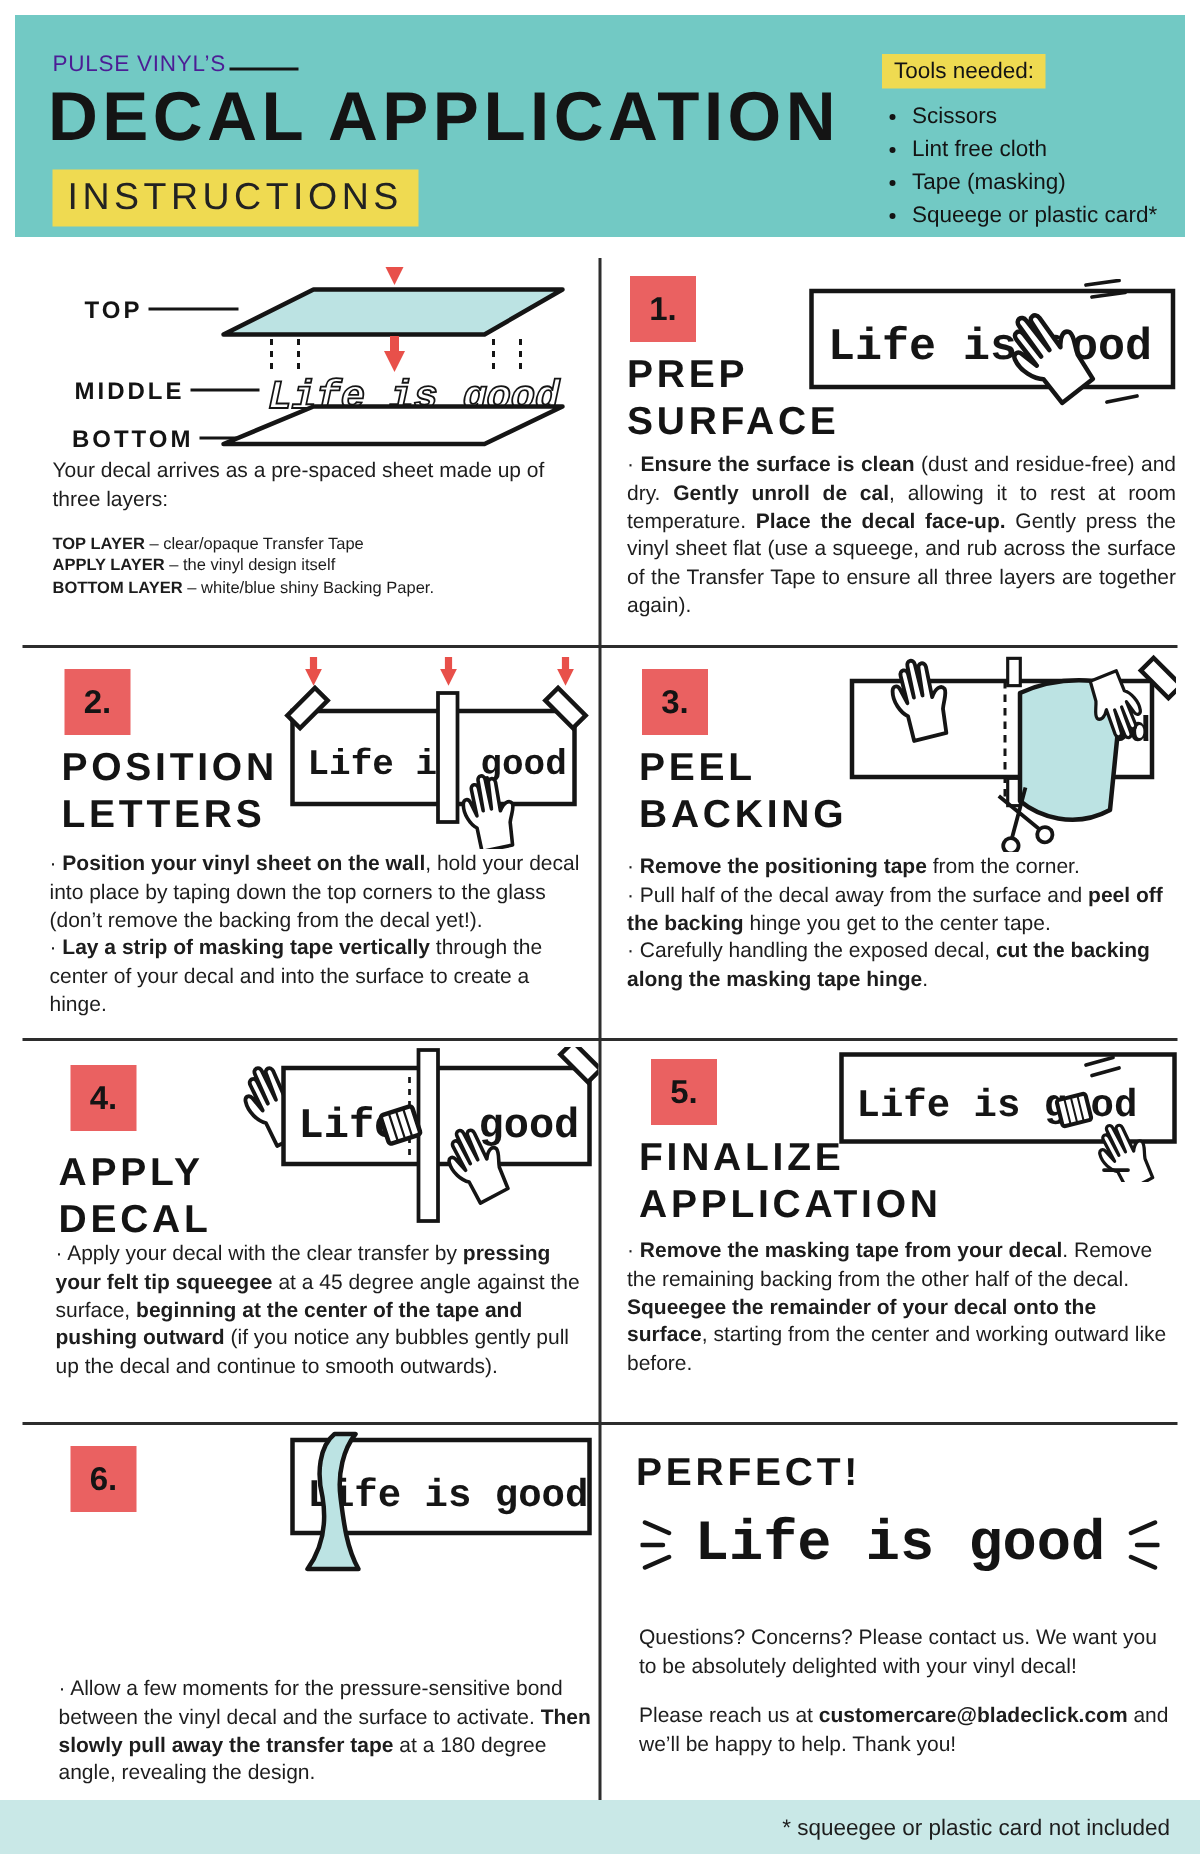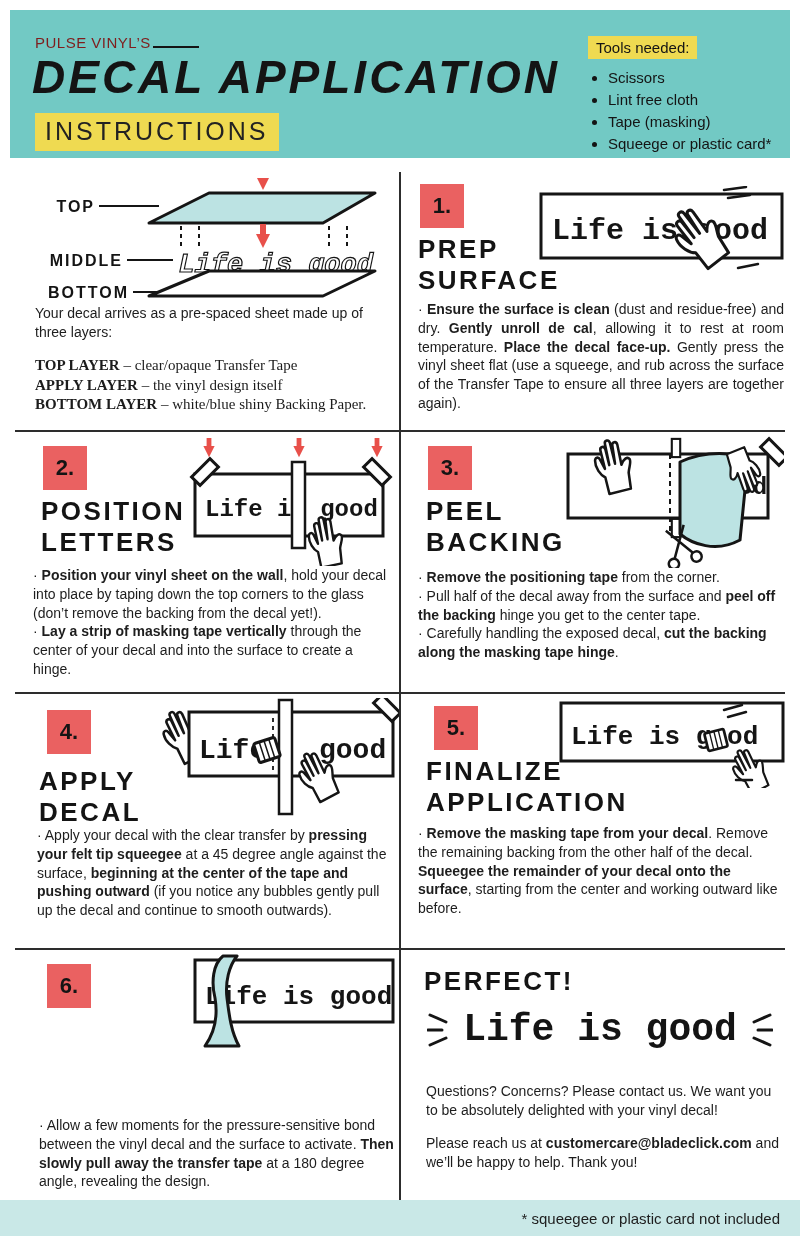--- a/index.html
+++ b/index.html
@@ -1,23 +1,23 @@
 <!DOCTYPE html>
 <html><head>
 <meta charset="utf-8">
 <style>
   html,body{margin:0;padding:0;background:#fff;}
   body{font-family:"Liberation Sans",sans-serif;color:#1c1c1c;}
   .page{position:relative;width:800px;height:1236px;background:#fff;overflow:hidden;}
 
   
   .hero{position:absolute;left:10px;top:10px;width:780px;height:148px;background:#72C9C4;}
-  .brand{position:absolute;left:25px;top:24px;font-size:15px;letter-spacing:.5px;font-weight:400;color:#7f1d1d;}
+  .brand{position:absolute;left:25px;top:24px;font-size:15px;letter-spacing:.5px;font-weight:400;color:#4c1d95;}
   .brand-line{display:inline-block;width:46px;height:1px;border-bottom:2px solid #141414;margin-left:2px;vertical-align:baseline;}
-  .title{position:absolute;left:22px;top:40px;margin:0;font-size:46px;font-weight:700;letter-spacing:3px;color:#141414;font-style:italic;}
+  .title{position:absolute;left:22px;top:40px;margin:0;font-size:46px;font-weight:700;letter-spacing:3px;color:#141414;}
   .hl{background:#EFDA51;}
   .subtitle{position:absolute;left:25px;top:103px;font-size:25px;letter-spacing:3px;padding:4px 10px 5px;color:#222;}
   .tools{position:absolute;left:578px;top:26px;width:200px;font-size:15px;color:#141414;}
   .tools-label{display:inline-block;padding:3px 8px;}
   .tools-list{margin:10px 0 0 20px;padding:0;}
   .tools-list li{margin-bottom:5px;}
 
   
   .hline{position:absolute;left:15px;width:770px;height:0;border-top:2px solid #2d2d2d;}
   .vline{position:absolute;left:399px;top:172px;height:1028px;width:0;border-left:2px solid #2d2d2d;}
@@ -26,21 +26,21 @@
   .cell{position:absolute;box-sizing:border-box;}
   .abs{position:absolute;}
   .numbox{width:44px;height:44px;background:#EA6161;display:flex;align-items:center;justify-content:center;
           font-weight:700;font-size:22px;color:#141414;}
   .step-title{margin:0;font-size:26px;font-weight:700;letter-spacing:2.5px;line-height:1.18;white-space:pre-line;color:#141414;}
   .body{margin:0;font-size:14px;line-height:1.34;white-space:pre-line;color:#1d1d1d;}
   .just{text-align:justify;}
   .b{font-weight:700;}
 
   
-  .layer-defs p{margin:0;font-size:15px;line-height:1.3;font-family:Liberation Serif, serif;}
+  .layer-defs p{margin:0;font-size:11px;line-height:1.3;}
 
   
   .perfect-title{margin:0;font-size:26px;font-weight:700;letter-spacing:2.5px;color:#141414;}
   .perfect-decal{display:flex;align-items:center;justify-content:center;gap:14px;}
   .decal-font{font-family:"Liberation Mono","DejaVu Sans Mono",monospace;font-weight:700;font-size:38px;color:#141414;white-space:nowrap;}
 
   
   .footnote-bar{position:absolute;left:0;top:1200px;width:800px;height:36px;background:#C9E8E7;
                 display:flex;align-items:center;justify-content:flex-end;box-sizing:border-box;padding-right:20px;font-size:15px;color:#1d1d1d;}
 

